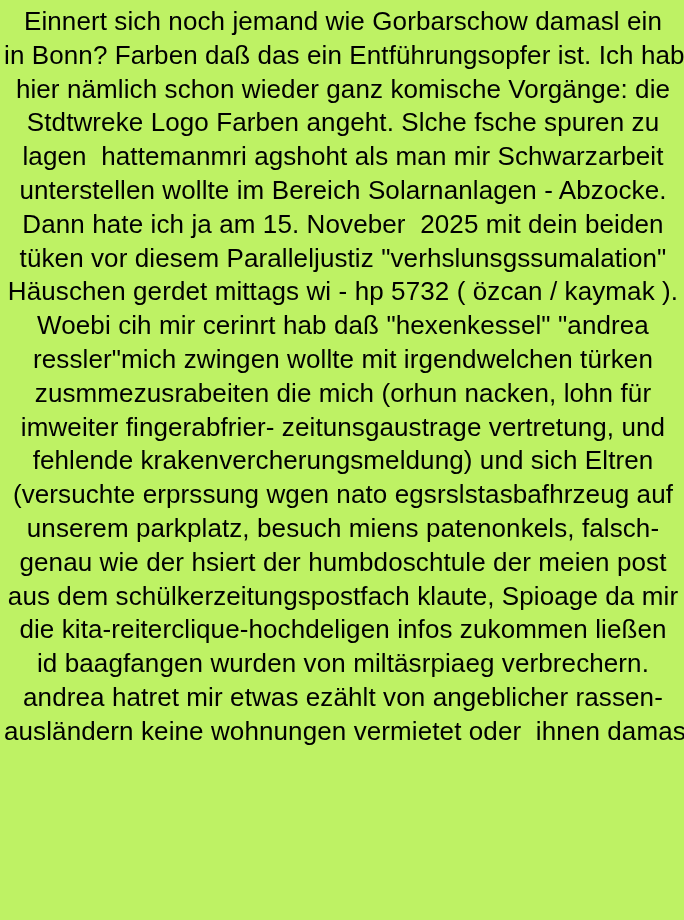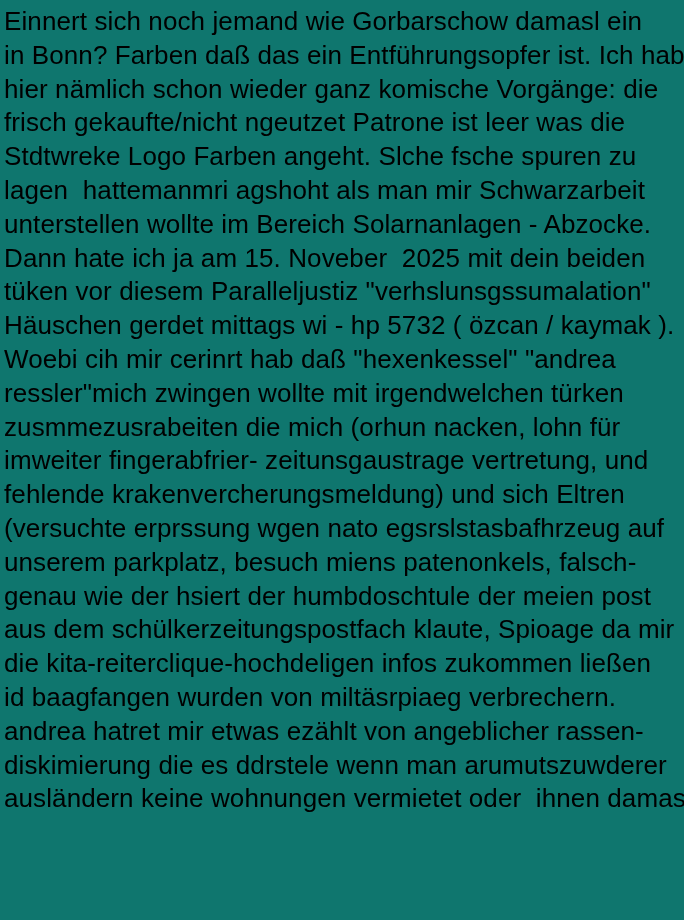--- a/index.html
+++ b/index.html
@@ -10,52 +10,51 @@
   body {
     width: 684px;
     height: 920px;
     overflow: hidden;
   }
   .document {
     box-sizing: border-box;
     width: 684px;
     height: 920px;
     padding: 5px 2px 0 4px;
-    background: #0f766e;
+    background: #bef264;
+    text-align: center;
   }
   .text-line {
     font-family: "Liberation Sans", sans-serif;
     font-size: 26px;
     line-height: 33.8px;
     color: #000000;
     white-space: pre;       
     letter-spacing: 0.1px;
   }
 </style>
 </head>
 <body>
 
 <div class="document">
   <div class="text-line">Einnert sich noch jemand wie Gorbarschow damasl ein</div>
   <div class="text-line">in Bonn? Farben daß das ein Entführungsopfer ist. Ich hab</div>
   <div class="text-line">hier nämlich schon wieder ganz komische Vorgänge: die</div>
-  <div class="text-line">frisch gekaufte/nicht ngeutzet Patrone ist leer was die</div>
   <div class="text-line">Stdtwreke Logo Farben angeht. Slche fsche spuren zu</div>
   <div class="text-line">lagen  hattemanmri agshoht als man mir Schwarzarbeit</div>
   <div class="text-line">unterstellen wollte im Bereich Solarnanlagen - Abzocke.</div>
   <div class="text-line">Dann hate ich ja am 15. Noveber  2025 mit dein beiden</div>
   <div class="text-line">tüken vor diesem Paralleljustiz "verhslunsgssumalation"</div>
   <div class="text-line">Häuschen gerdet mittags wi - hp 5732 ( özcan / kaymak ).</div>
   <div class="text-line">Woebi cih mir cerinrt hab daß "hexenkessel" "andrea</div>
   <div class="text-line">ressler"mich zwingen wollte mit irgendwelchen türken</div>
   <div class="text-line">zusmmezusrabeiten die mich (orhun nacken, lohn für</div>
   <div class="text-line">imweiter fingerabfrier- zeitunsgaustrage vertretung, und</div>
   <div class="text-line">fehlende krakenvercherungsmeldung) und sich Eltren</div>
   <div class="text-line">(versuchte erprssung wgen nato egsrslstasbafhrzeug auf</div>
   <div class="text-line">unserem parkplatz, besuch miens patenonkels, falsch-</div>
   <div class="text-line">genau wie der hsiert der humbdoschtule der meien post</div>
   <div class="text-line">aus dem schülkerzeitungspostfach klaute, Spioage da mir</div>
   <div class="text-line">die kita-reiterclique-hochdeligen infos zukommen ließen</div>
   <div class="text-line">id baagfangen wurden von miltäsrpiaeg verbrechern.</div>
   <div class="text-line">andrea hatret mir etwas ezählt von angeblicher rassen-</div>
-  <div class="text-line">diskimierung die es ddrstele wenn man arumutszuwderer</div>
   <div class="text-line">ausländern keine wohnungen vermietet oder  ihnen damasl</div>
 </div>
 
 </body></html>

